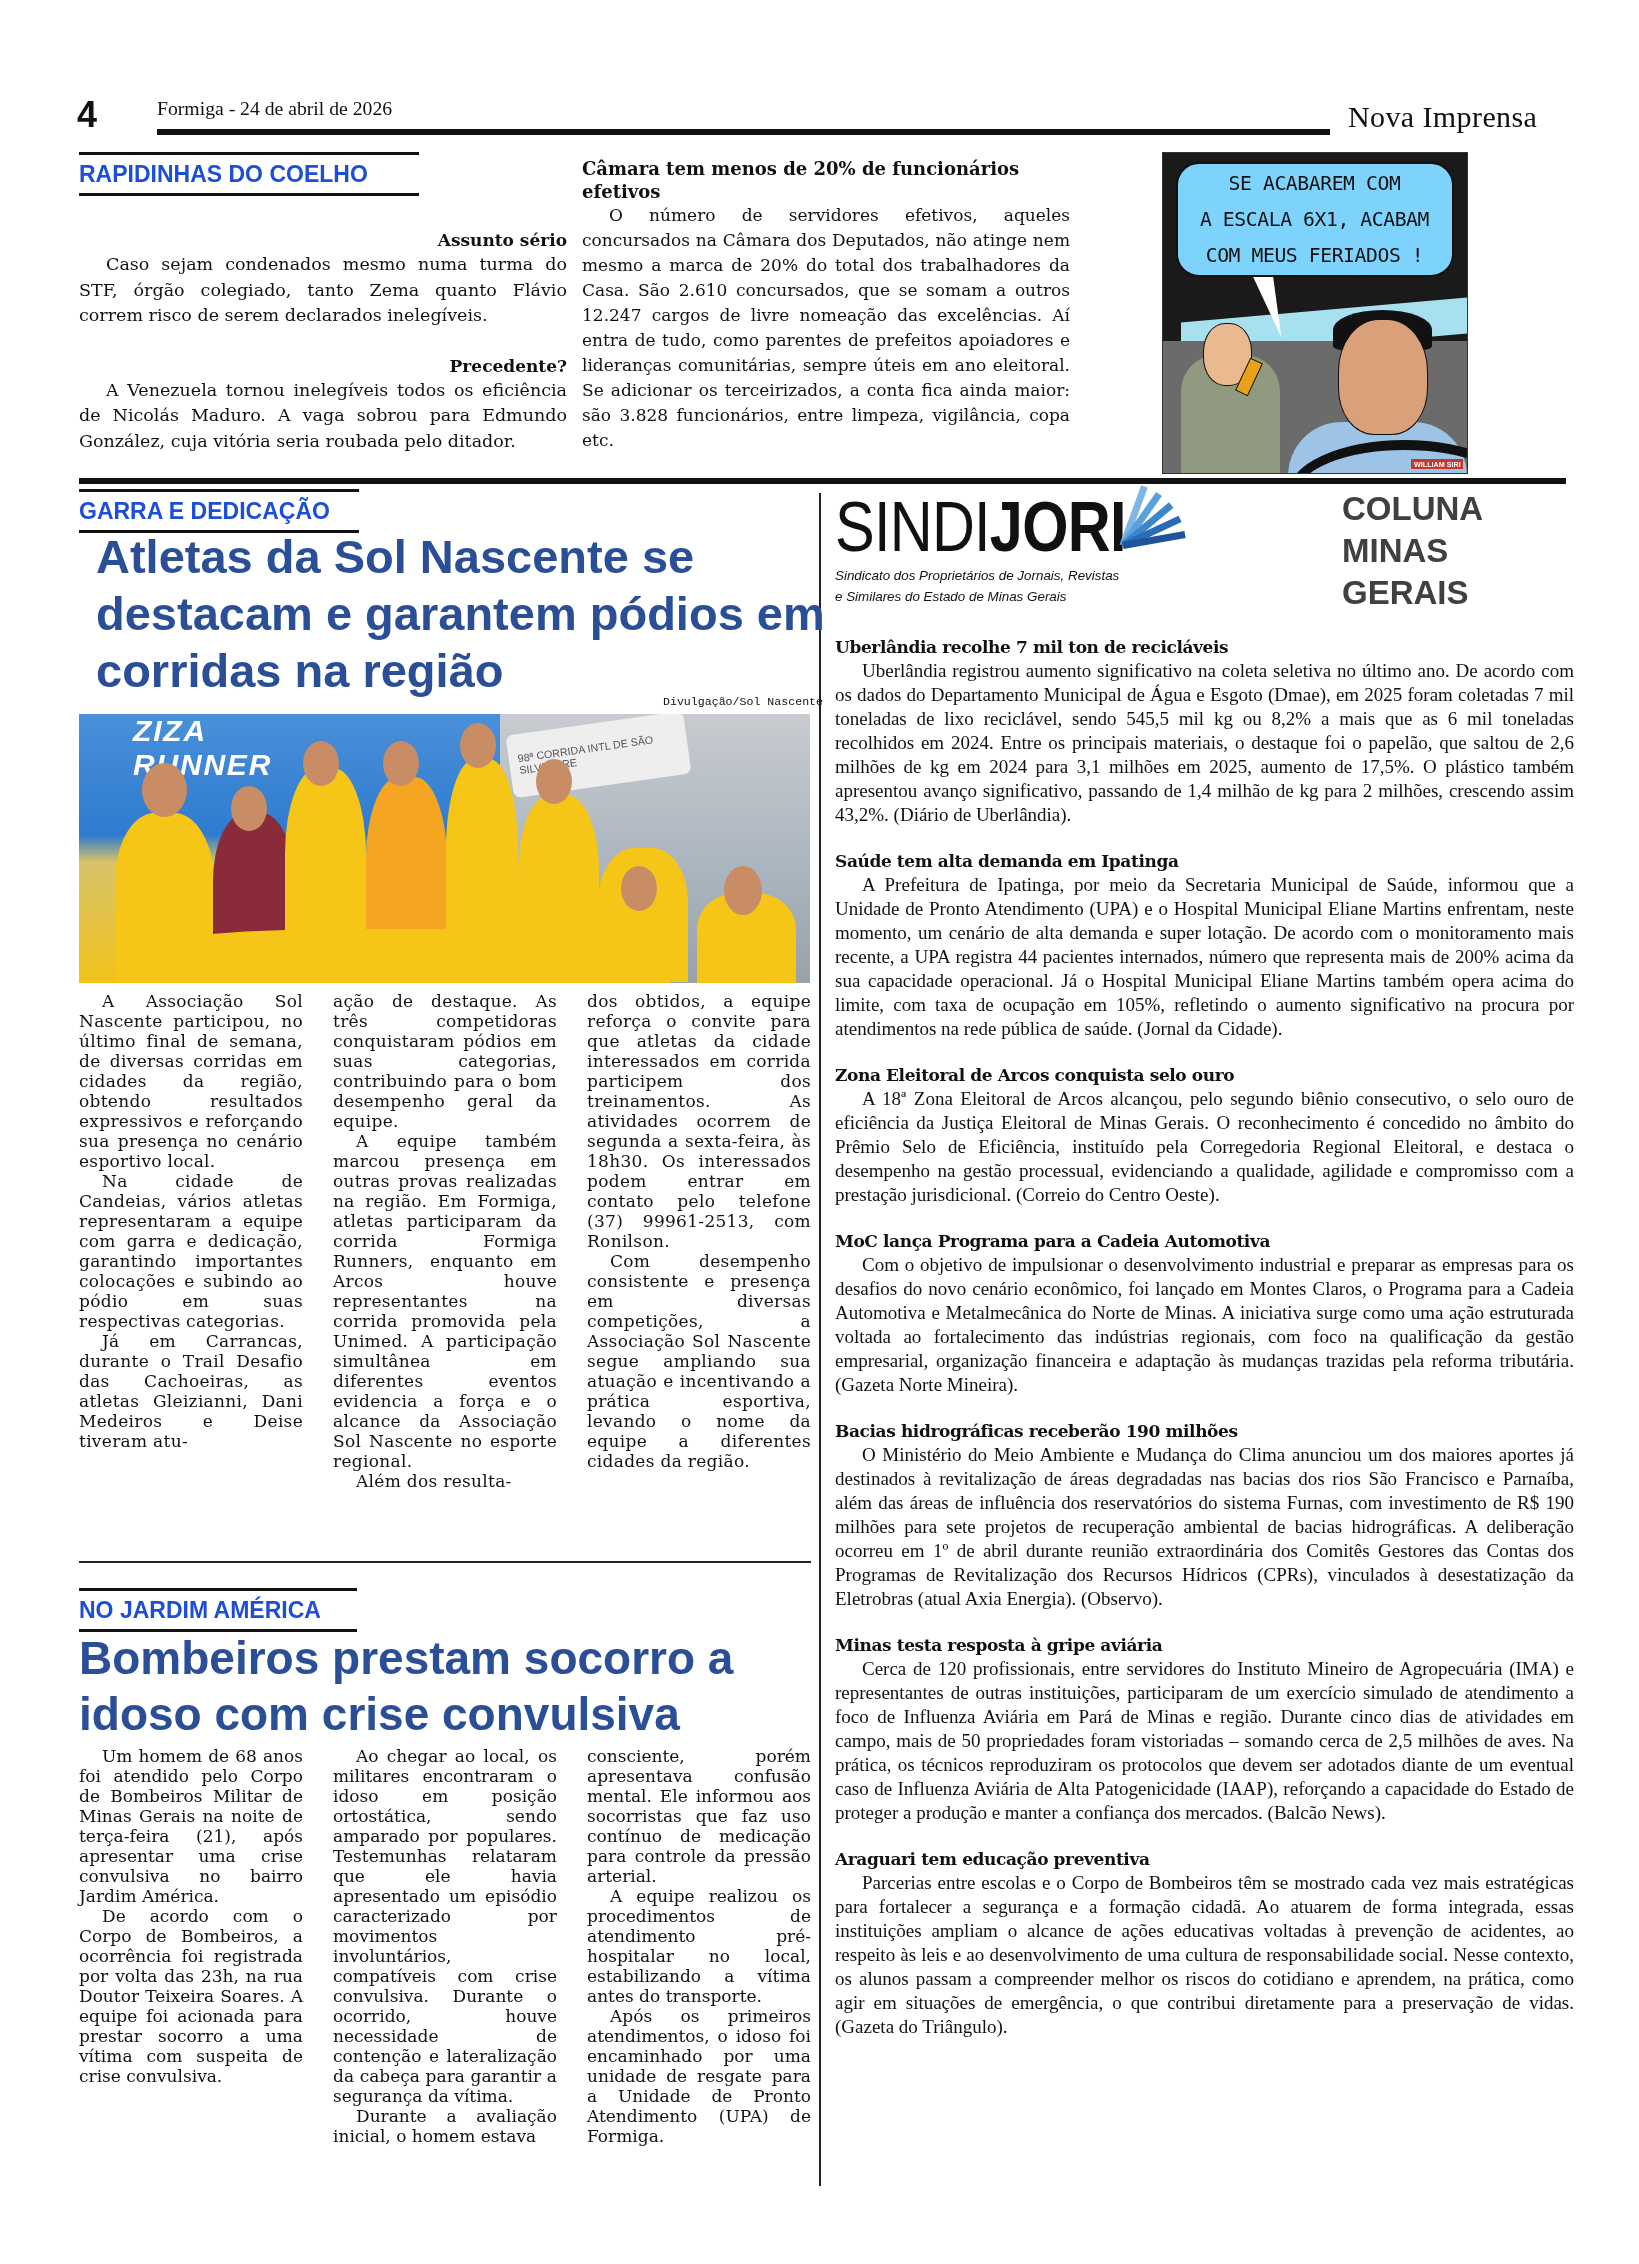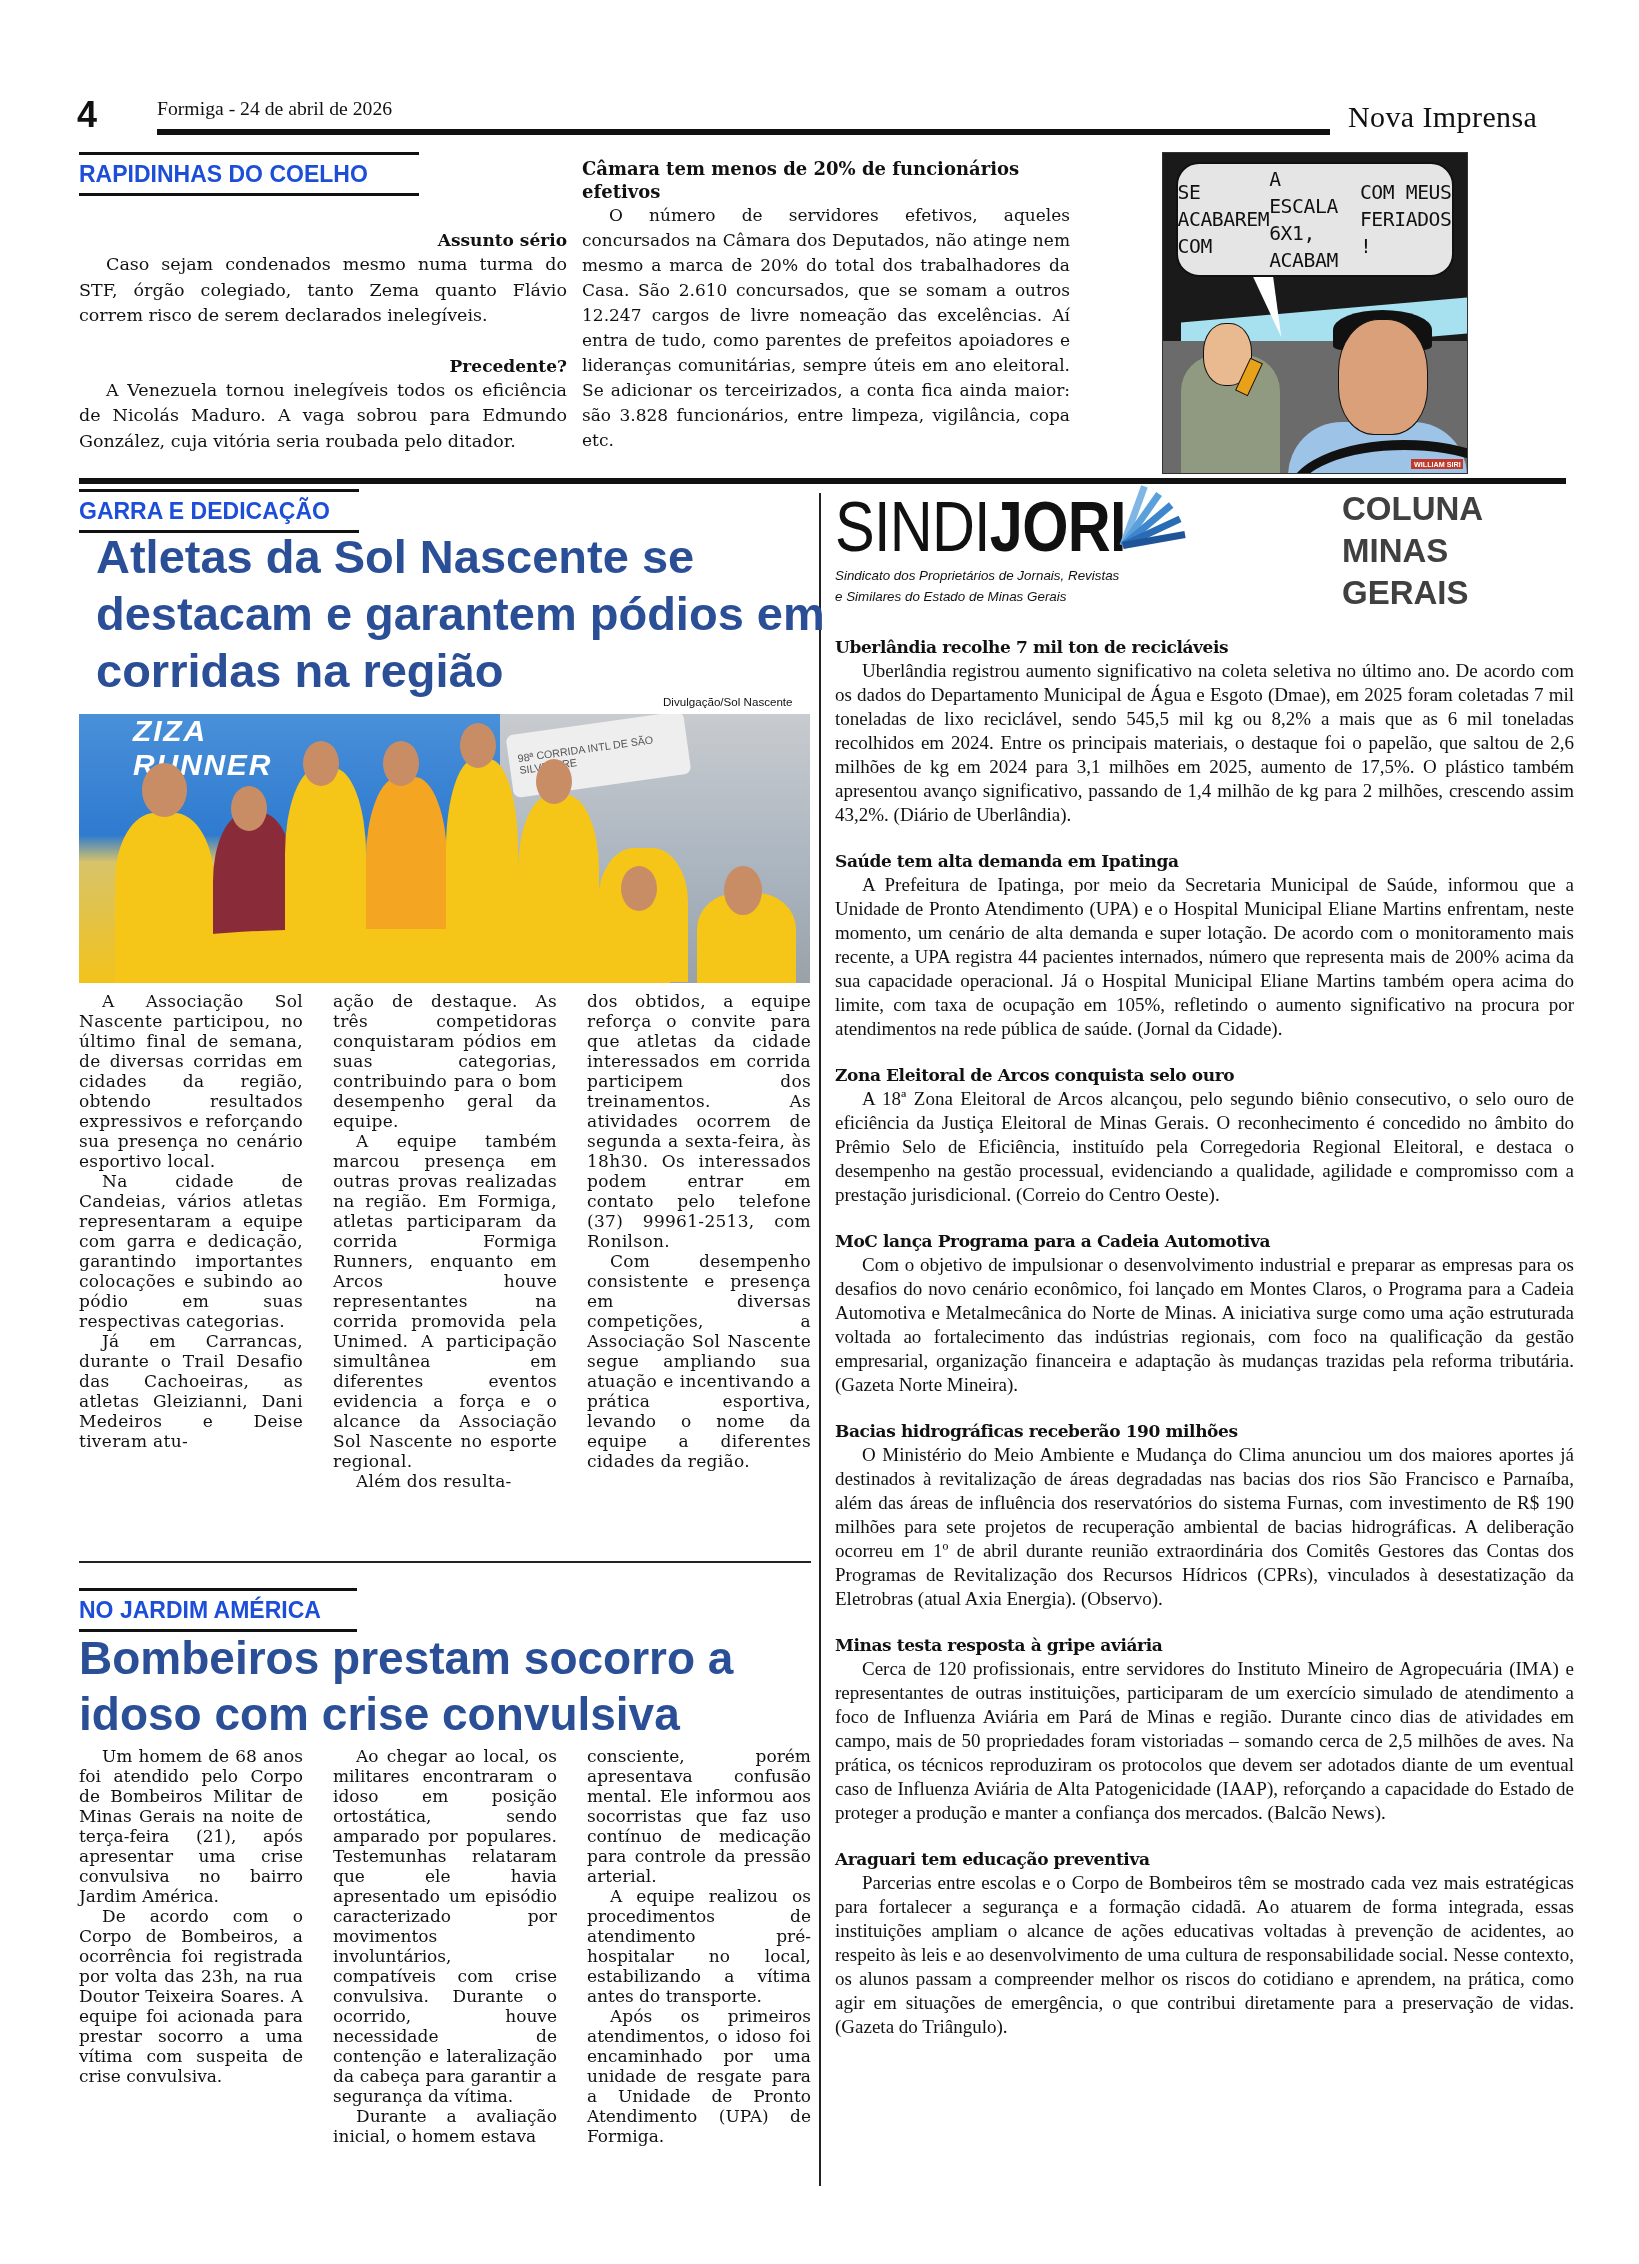--- a/index.html
+++ b/index.html
@@ -27,40 +27,40 @@
   .rap-body { left: 79px; top: 228px; width: 488px; font-size: 17.5px; line-height: 25.5px; }
   .rap-body .gap { height: 25px; }
 
   
   .cam { left: 582px; top: 157px; width: 488px; }
   .cam .title { font-family: "DejaVu Serif", serif; font-weight: bold; font-size: 18px; line-height: 23px; }
   .cam .body-text { font-size: 17px; line-height: 25px; }
 
   
   .cartoon { left: 1162px; top: 152px; width: 306px; height: 322px; background: #1a1a1a; overflow: hidden; border: 0.9px solid #333; }
-  .bubble { position: absolute; left: 12.5px; top: 9px; width: 278px; height: 115px; background: #e5e5e5; border: 2.7px solid #111; border-radius: 23px; display: flex; flex-direction: row; align-items: center; justify-content: center; font-family: "DejaVu Sans Mono", monospace; font-size: 19.7px; line-height: 27px; color: #111; letter-spacing: -0.4px; }
+  .bubble { position: absolute; left: 12.5px; top: 9px; width: 278px; height: 115px; background: #7dd3fc; border: 2.7px solid #111; border-radius: 23px; display: flex; flex-direction: column; align-items: center; justify-content: center; font-family: "DejaVu Sans Mono", monospace; font-size: 19.7px; line-height: 27px; color: #111; letter-spacing: -0.4px; gap: 9px; }
   .bubble-tail { position: absolute; left: 99px; top: 121px; width: 0; height: 0; border-left: 9px solid transparent; border-right: 12.5px solid transparent; border-top: 63px solid #fff; transform: skewX(18deg); }
   .windshield { position: absolute; left: 18px; top: 157px; width: 287px; height: 36px; background: #a7e1ef; transform: skewY(-5deg); }
   .seat { position: absolute; left: 0; top: 188px; width: 306px; height: 134px; background: #6b6b6b; }
   .passenger { position: absolute; left: 18px; top: 202px; width: 99px; height: 121px; background: #8f9a80; border-radius: 36px 36px 0 0; }
   .pass-head { position: absolute; left: 40px; top: 170px; width: 49px; height: 63px; background: #e9b98f; border-radius: 45%; border: 1.8px solid #111; }
   .phone { position: absolute; left: 79px; top: 206px; width: 14.3px; height: 36px; background: #e8a21a; transform: rotate(25deg); border: 0.9px solid #111; }
   .driver-body { position: absolute; left: 125px; top: 269px; width: 179px; height: 63px; background: #9dc3e6; border-radius: 54px 54px 0 0; }
   .driver-head { position: absolute; left: 175px; top: 166px; width: 90px; height: 116px; background: #d9a07a; border-radius: 45% 45% 40% 40%; border: 1.8px solid #111; }
   .driver-hair { position: absolute; left: 170px; top: 157px; width: 99px; height: 40px; background: #111; border-radius: 50% 50% 10% 10%; }
   .wheel { position: absolute; left: 125px; top: 287px; width: 233px; height: 107px; border: 10.7px solid #111; border-radius: 50%; }
   .sig { position: absolute; right: 3.6px; bottom: 3.6px; background: #c0392b; color: #fff; font-family: "Liberation Sans", sans-serif; font-weight: bold; font-size: 7.2px; padding: 0.9px 2.7px; }
 
   .mid-rule { left: 79px; top: 478px; width: 1487px; height: 6.3px; background: #111; }
   .vrule { left: 819px; top: 493px; width: 1.8px; height: 1693px; background: #222; }
 
   
   .garra-tag { left: 79px; top: 489px; width: 280px; }
   .ath-headline { left: 96px; top: 528px; width: 743px; font-size: 47px; line-height: 57px; }
-  .credit { left: 663px; top: 695px; font-family: Liberation Sans, sans-serif; font-size: 11.6px; }
+  .credit { left: 663px; top: 695px; font-family: Liberation Mono, monospace; font-size: 11.6px; }
   .photo { left: 79px; top: 714px; width: 731px; height: 269px; overflow: hidden; background: linear-gradient(180deg, #4a90d9 0%, #2f7bd0 45%, #d7c36a 55%, #f2c21b 100%); }
   .photo .banner { position: absolute; left: 54px; top: 0; width: 179px; height: 36px; color: #fff; font-family: "Liberation Sans", sans-serif; font-weight: bold; font-style: italic; font-size: 30px; letter-spacing: 1.8px; }
   .photo .arch { position: absolute; left: 430px; top: 9px; width: 179px; height: 63px; background: #eeeeee; border-radius: 7.2px; transform: rotate(-8deg); font-family: "Liberation Sans", sans-serif; font-size: 10.7px; color: #555; padding: 18px 9px; }
   .photo .right-bg { position: absolute; left: 421px; top: 0; width: 310px; height: 269px; background: linear-gradient(180deg, #c8cbcf 0%, #a9b4bf 60%, #9aa2a8 100%); }
   .runner { position: absolute; background: #f5c518; border-radius: 40% 40% 0 0; }
   .face { position: absolute; background: #c98d66; border-radius: 50%; }
 
   .ath-col { position: absolute; top: 991px; width: 224px; font-size: 17px; line-height: 20px; letter-spacing: 0.3px; }
   .ath-col p { text-indent: 23px; }
   .ath-col p.cont { text-indent: 0; }

